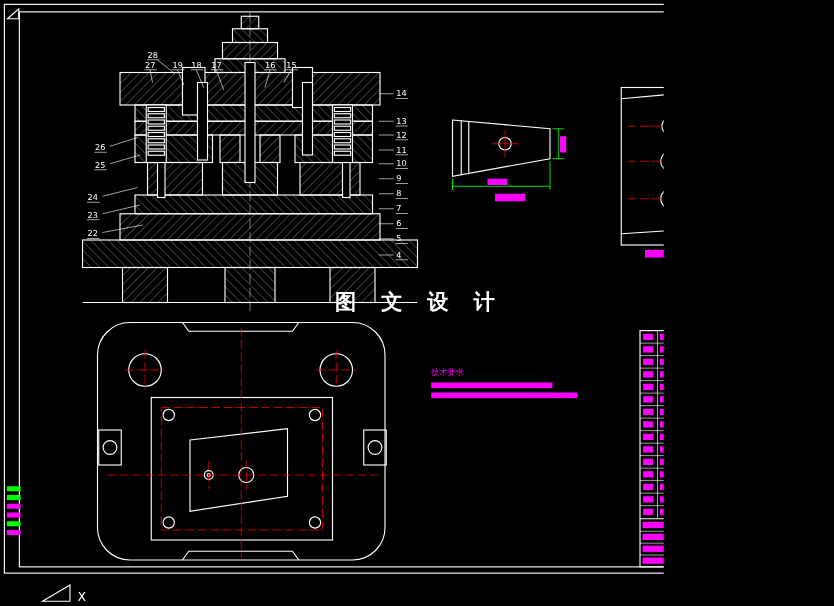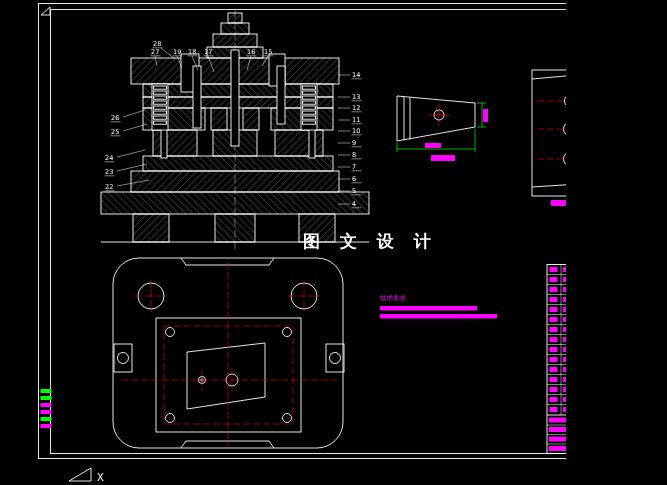--- a/index.html
+++ b/index.html
@@ -1,17 +1,17 @@
 <!DOCTYPE html>
 <html><head>
 <meta charset="utf-8">
 <style>
   html,body{margin:0;padding:0;background:#000;}
   .canvas{position:relative;width:531px;height:485px;background:#000;overflow:hidden;
-          font-family:"DejaVu Sans",sans-serif;padding-left:35px;}
+          font-family:"DejaVu Sans",sans-serif;}
   svg{display:block;}
   .w{stroke:#fff;fill:none;stroke-width:0.9;}
   .wf{stroke:#fff;fill:#000;stroke-width:0.9;}
   .thin{stroke:#fff;fill:none;stroke-width:0.5;}
   .hA{fill:url(#h1);stroke:#fff;stroke-width:0.9;}
   .hB{fill:url(#h2);stroke:#fff;stroke-width:0.9;}
   .red{stroke:#ff0000;stroke-width:0.6;fill:none;}
   .redd{stroke:#ff0000;stroke-width:0.6;fill:none;stroke-dasharray:7 3;}
   .grn{stroke:#00ff00;stroke-width:0.7;fill:none;}
   .mag{fill:#ff00ff;}

